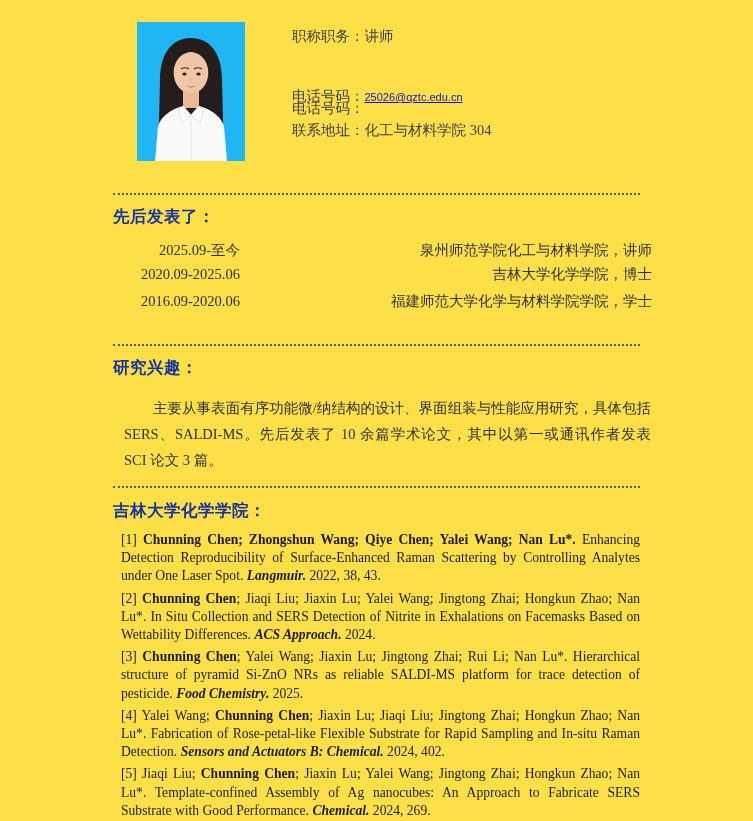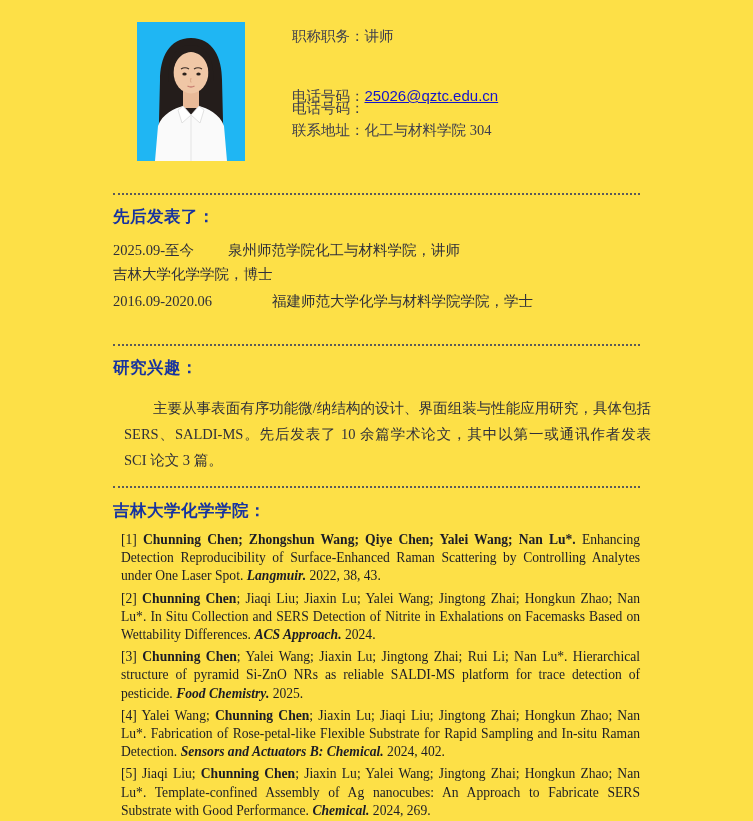--- a/index.html
+++ b/index.html
@@ -11,35 +11,35 @@
 
   
   .contact{position:absolute;left:292px;top:0;}
   .contact-row{position:absolute;left:0;white-space:nowrap;font-size:14.5px;color:#3d3d4d;}
   .contact-row.r0{top:27px;}
   .contact-row.r1{top:55px;margin-top:44px;}
   .contact-row.r2{top:87px;}
   .contact-row.r3{top:121px;}
   .contact-label{color:#3d3d4d;}
   .contact-value{color:#3d3d4d;}
-  .email-link{font-family:"Liberation Sans","DejaVu Sans",sans-serif;font-size:15px;
+  .email-link{font-family:"Liberation Sans","DejaVu Sans",sans-serif;font-size:11px;
               color:#1414cc;text-decoration:underline;cursor:pointer;}
 
   
   .divider{position:absolute;left:113px;width:527px;height:0;border-top:2px dotted #5a5a5a;}
   .d1{top:193px;} .d2{top:344px;} .d3{top:486px;}
 
   
   .sec-heading{position:absolute;left:113px;margin:0;
                font-family:"Liberation Sans","DejaVu Sans",sans-serif;
                font-size:16.5px;font-weight:700;color:#1733a0;letter-spacing:0.5px;}
   .h-resume{top:206px;} .h-interests{top:357px;} .h-pubs{top:500px;}
 
   
-  .resume-list{position:absolute;left:113px;top:238px;width:527px;}
+  .resume-list{position:absolute;left:125px;top:238px;width:527px;text-align:right;}
   .resume-item{display:flex;font-size:14.5px;line-height:24px;color:#2f2f3a;}
   .resume-item.gap{margin-top:3px;gap:44px;}
   .resume-period{width:115px;flex:0 0 115px;}
   .resume-detail{flex:1;}
 
   
   .interests-para{position:absolute;left:113px;top:384px;width:527px;margin:11px;
                   font-size:14.5px;line-height:26px;color:#2f2f3a;
                   text-align:justify;text-indent:2em;}
 
@@ -99,20 +99,21 @@
   <div class="divider d2"></div>
   <div class="divider d3"></div>
 
   <h2 class="sec-heading h-resume">先后发表了：</h2>
   <div class="resume-list">
     <div class="resume-item">
       <span class="resume-period">2025.09-至今</span>
       <span class="resume-detail">泉州师范学院化工与材料学院，讲师</span>
     </div>
     <div class="resume-item">
+      <span class="resume-period">2020.09-2025.06</span>
       <span class="resume-detail">吉林大学化学学院，博士</span>
     </div>
     <div class="resume-item gap">
       <span class="resume-period">2016.09-2020.06</span>
       <span class="resume-detail">福建师范大学化学与材料学院学院，学士</span>
     </div>
   </div>
 
   <h2 class="sec-heading h-interests">研究兴趣：</h2>
   <p class="interests-para">主要从事表面有序功能微/纳结构的设计、界面组装与性能应用研究，具体包括 SERS、SALDI-MS。先后发表了 10 余篇学术论文，其中以第一或通讯作者发表 SCI 论文 3 篇。</p>

